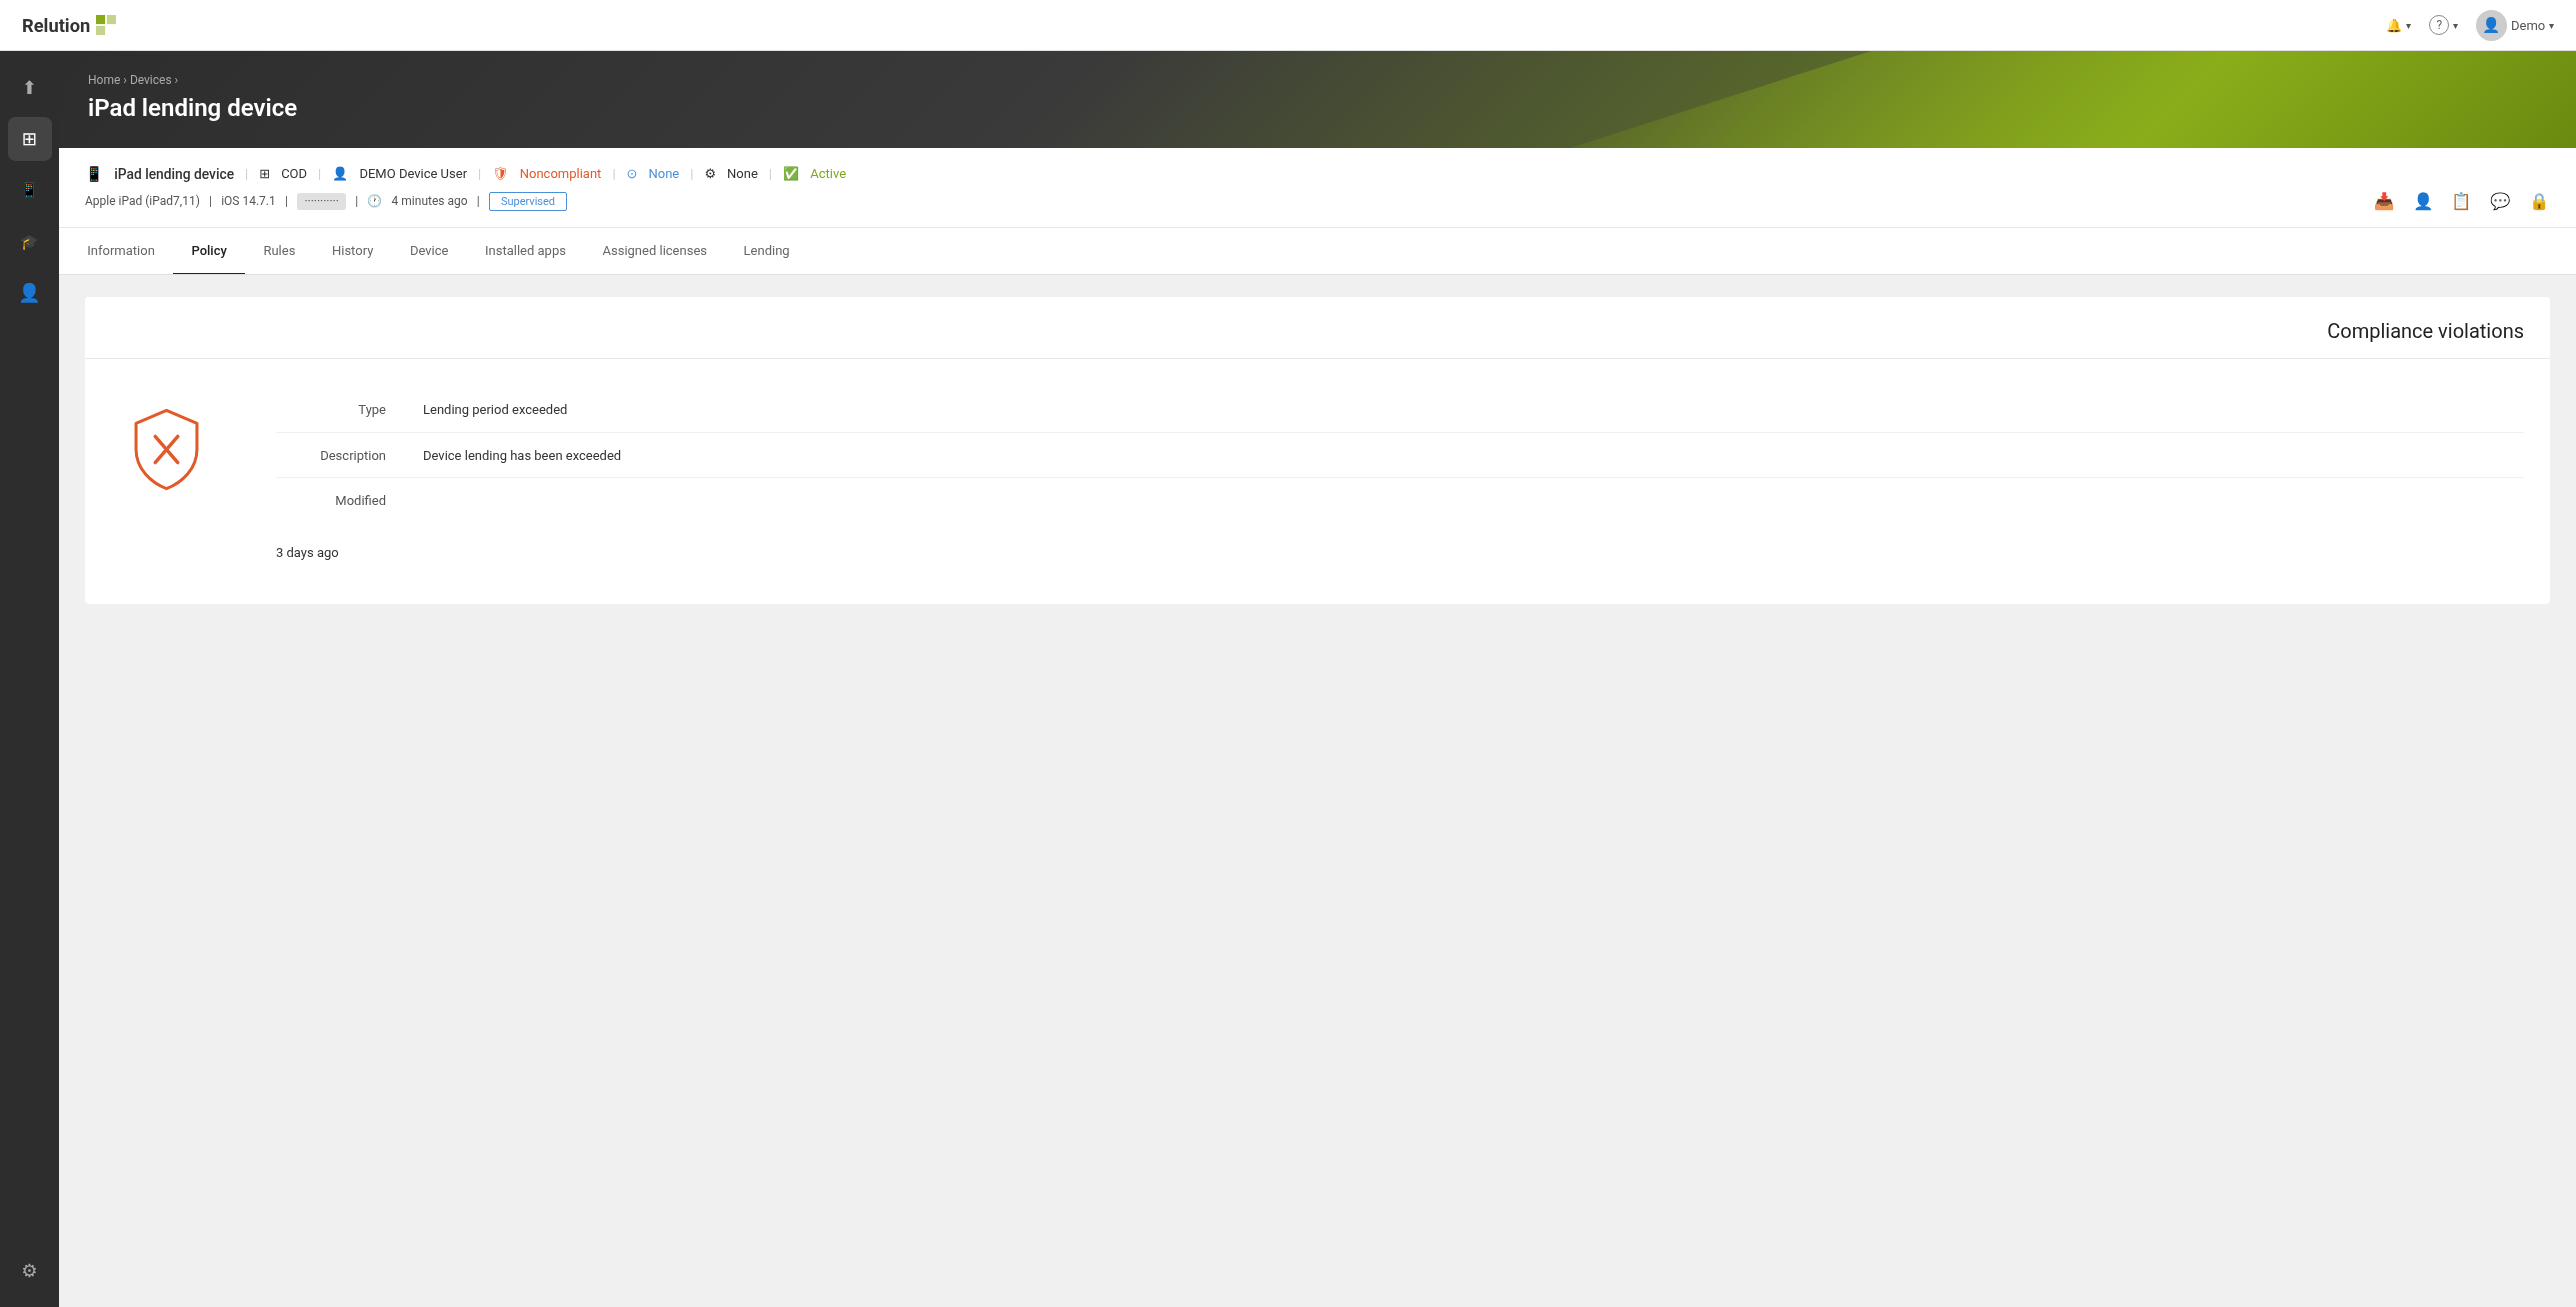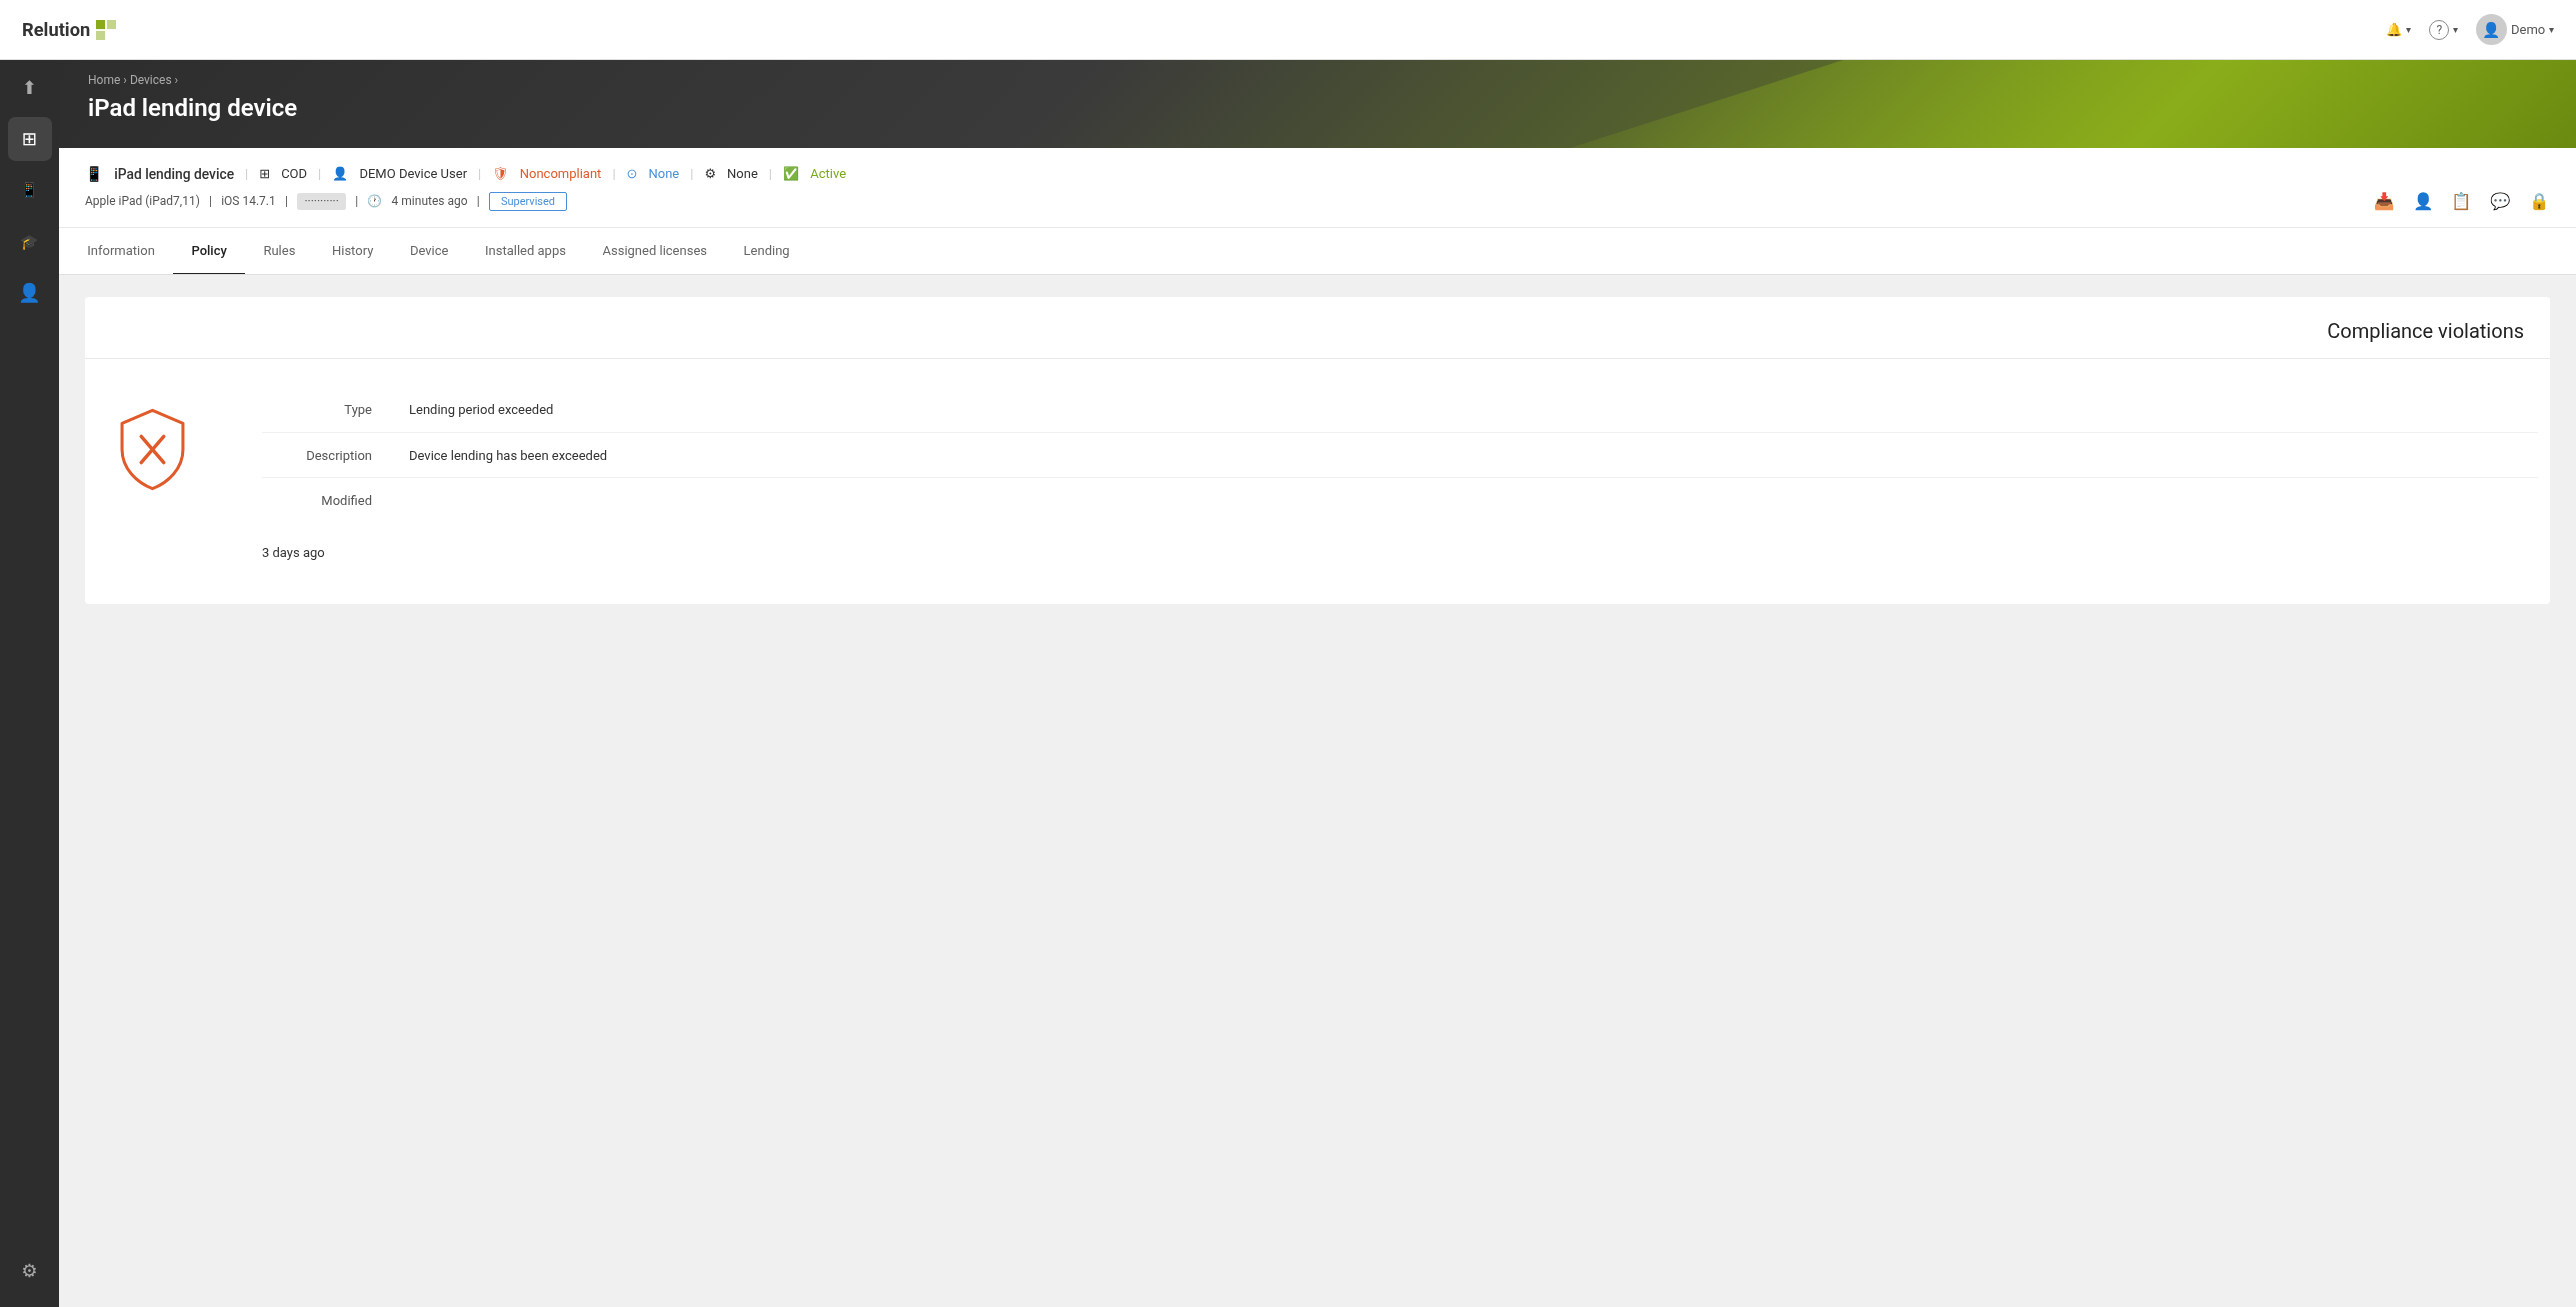--- a/index.html
+++ b/index.html
@@ -1,21 +1,21 @@
 <!DOCTYPE html>
 <html style="font-size:14.7px"><head>
   <meta charset="utf-8">
   <style>
     * { box-sizing: border-box; margin: 0; padding: 0; }
     body { font-family: -apple-system, BlinkMacSystemFont, 'Segoe UI', Roboto, sans-serif; background: #f0f0f0; color: #333; }
 
     
     .top-nav {
       background: #fff;
-      height: 60px;
+      height: 51px;
       display: flex;
       align-items: center;
       justify-content: space-between;
       padding: 0 22px;
       border-bottom: 0.9px solid #e0e0e0;
       position: fixed;
       top: 0; left: 0; right: 0;
       z-index: 100;
     }
     .top-nav-logo {
@@ -214,21 +214,21 @@
       border-bottom: 0.9px solid #e8e8e8;
     }
     .section-title {
       font-size: 20px;
       font-weight: 400;
       color: #222;
     }
 
     
     .violations-body {
-      padding: 29px 12px;
+      padding: 29px 26px;
       display: flex;
       align-items: flex-start;
       gap: 55px;
     }
     .violation-icon-area {
       display: flex;
       align-items: center;
       justify-content: center;
       min-width: 110px;
       padding-top: 18.3px;

